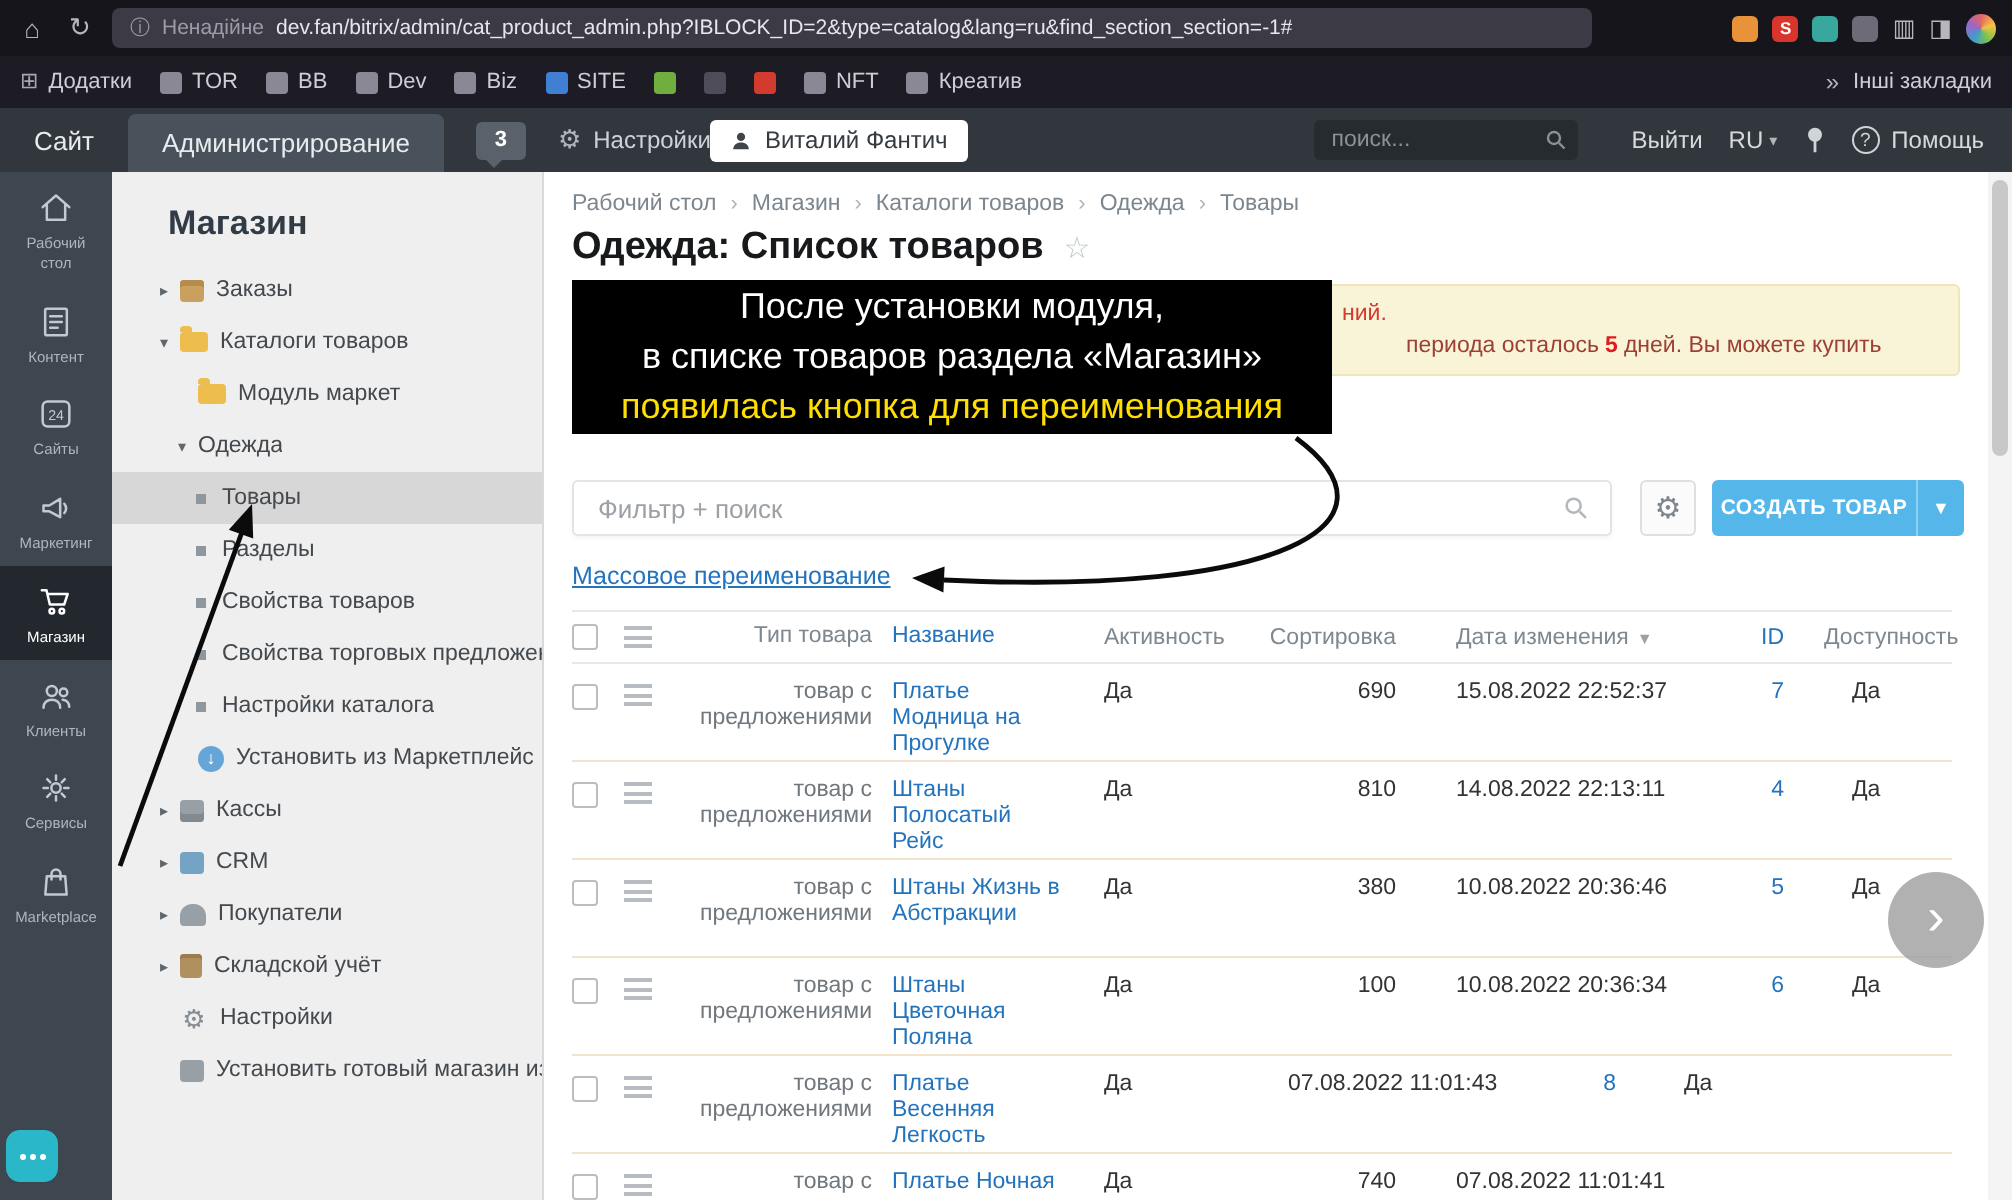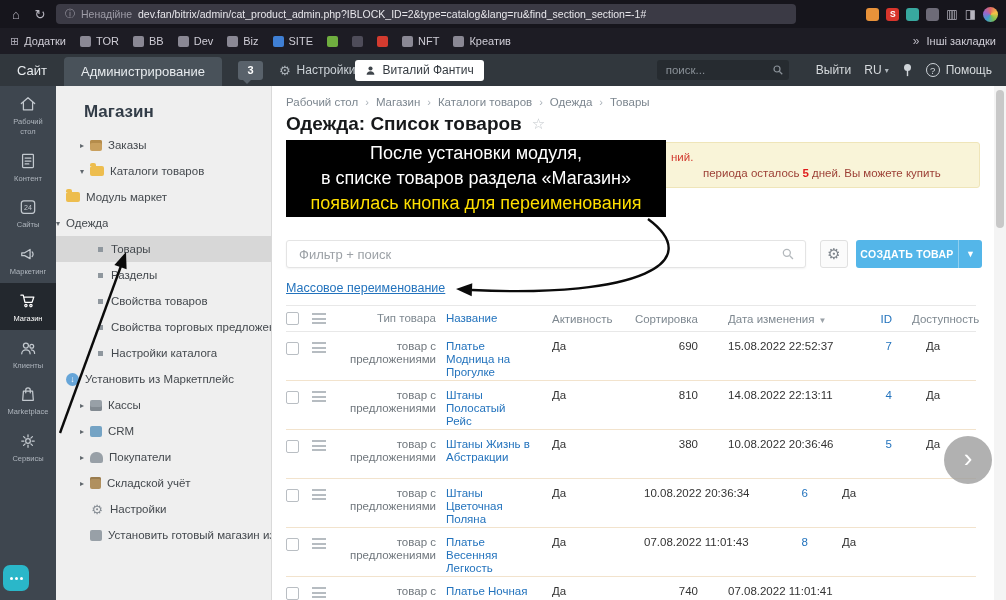--- a/index.html
+++ b/index.html
@@ -66,21 +66,21 @@
   .ib-item.active svg.ib-ico{stroke:#fff;}
   svg.ib-ico text{stroke:none;}
   #chat-widget{margin-top:auto;margin-left:3px;margin-bottom:9px;width:26px;height:26px;border-radius:7px;background:#2ab7c9;display:flex;align-items:center;justify-content:center;gap:2px;cursor:pointer;}
   #chat-widget i{width:3px;height:3px;border-radius:50%;background:#fff;}
 
   
   #sidebar{position:absolute;left:56px;top:86px;width:216px;height:514px;background:#efefef;border-right:1px solid #d9d9d9;overflow:hidden;}
   #sidebar h2{font-size:17px;color:#323c47;padding:16px 0 10px 28px;font-weight:bold;}
   .sb-item{display:flex;align-items:center;height:26px;font-size:11.5px;color:#44494e;cursor:pointer;white-space:nowrap;}
   .sb-item.d0{padding-left:24px;}
-  .sb-item.d1{}
+  .sb-item.d1{padding-left:33px;}
   .sb-item.d2{padding-left:42px;}
   .sb-item.active{background:#d7d7d7;}
   .sb-arrow{width:10px;font-size:8px;color:#5f666c;flex:0 0 auto;}
   .sb-ico{display:inline-block;margin-right:6px;flex:0 0 auto;}
   .ico-folder{width:14px;height:10px;background:#edbd4e;border-radius:2px;position:relative;}
   .ico-folder::before{content:"";position:absolute;top:-3px;left:0;width:6px;height:3px;background:#edbd4e;border-radius:2px 2px 0 0;}
   .ico-box{width:12px;height:11px;background:#c9a05e;border-radius:2px;box-shadow:inset 0 3px 0 #b58c4b;}
   .ico-bullet{width:5px;height:5px;background:#8f979e;margin-right:8px;}
   .ico-download{width:13px;height:13px;border-radius:50%;background:#66a5d8;color:#fff;font-size:9px;line-height:13px;text-align:center;}
   .ico-gear{color:#858c93;font-size:13px;line-height:13px;width:14px;text-align:center;}
@@ -304,31 +304,31 @@
           <svg class="ib-ico" viewBox="0 0 24 24">
             <circle cx="9.5" cy="9" r="3"></circle>
             <path d="M4.5 19c0-3 2.2-4.8 5-4.8s5 1.8 5 4.8"></path>
             <circle cx="16.5" cy="9.8" r="2.3"></circle>
             <path d="M16 14.2c2.4.2 3.9 1.9 3.9 4.3"></path>
           </svg>
           <div class="lbl">Клиенты</div>
         </div>
         <div class="ib-item">
           <svg class="ib-ico" viewBox="0 0 24 24">
+            <circle cx="12" cy="12" r="2.8"></circle>
+            <path d="M12 4.5v2.6M12 16.9v2.6M4.5 12h2.6M16.9 12h2.6M6.7 6.7l1.9 1.9M15.4 15.4l1.9 1.9M17.3 6.7l-1.9 1.9M8.6 15.4l-1.9 1.9"></path>
+          </svg>
+          <div class="lbl">Сервисы</div>
+        </div>
+        <div class="ib-item">
+          <svg class="ib-ico" viewBox="0 0 24 24">
             <path d="M6.5 8.5h11l.9 11h-12.8z"></path>
             <path d="M9.3 10.5V7.2a2.7 2.7 0 015.4 0v3.3"></path>
           </svg>
           <div class="lbl">Marketplace</div>
-        </div>
-        <div class="ib-item">
-          <svg class="ib-ico" viewBox="0 0 24 24">
-            <circle cx="12" cy="12" r="2.8"></circle>
-            <path d="M12 4.5v2.6M12 16.9v2.6M4.5 12h2.6M16.9 12h2.6M6.7 6.7l1.9 1.9M15.4 15.4l1.9 1.9M17.3 6.7l-1.9 1.9M8.6 15.4l-1.9 1.9"></path>
-          </svg>
-          <div class="lbl">Сервисы</div>
         </div>
       </div>
     <div id="chat-widget">
         <i></i>
         <i></i>
         <i></i>
       </div>
   </div>
 
   <div id="sidebar">
@@ -509,20 +509,21 @@
             <div class="c-date">10.08.2022 20:36:46</div>
             <div class="c-id">5</div>
             <div class="c-avail">Да</div>
           </div>
           <div class="t-row">
             <div class="c-check"><span class="cb"></span></div>
             <div class="c-drag"><span class="drag"></span></div>
             <div class="c-type">товар с предложениями</div>
             <div class="c-name">Штаны Цветочная Поляна</div>
             <div class="c-active">Да</div>
+            <div class="c-sort">100</div>
             <div class="c-date">10.08.2022 20:36:34</div>
             <div class="c-id">6</div>
             <div class="c-avail">Да</div>
           </div>
           <div class="t-row">
             <div class="c-check"><span class="cb"></span></div>
             <div class="c-drag"><span class="drag"></span></div>
             <div class="c-type">товар с предложениями</div>
             <div class="c-name">Платье Весенняя Легкость</div>
             <div class="c-active">Да</div>

